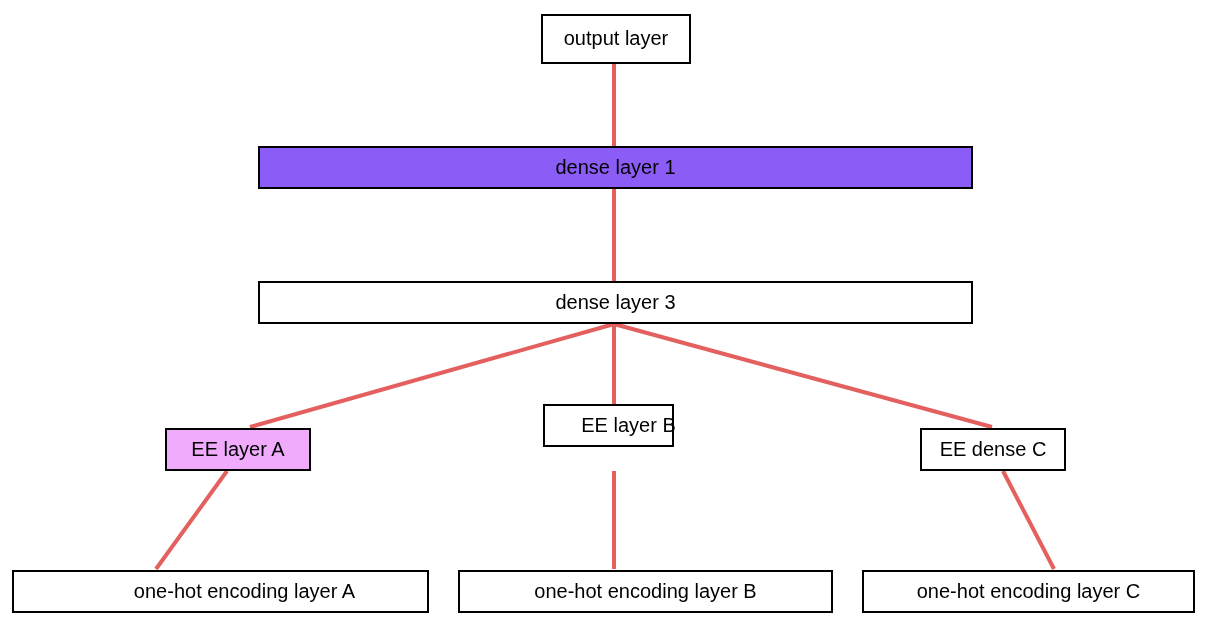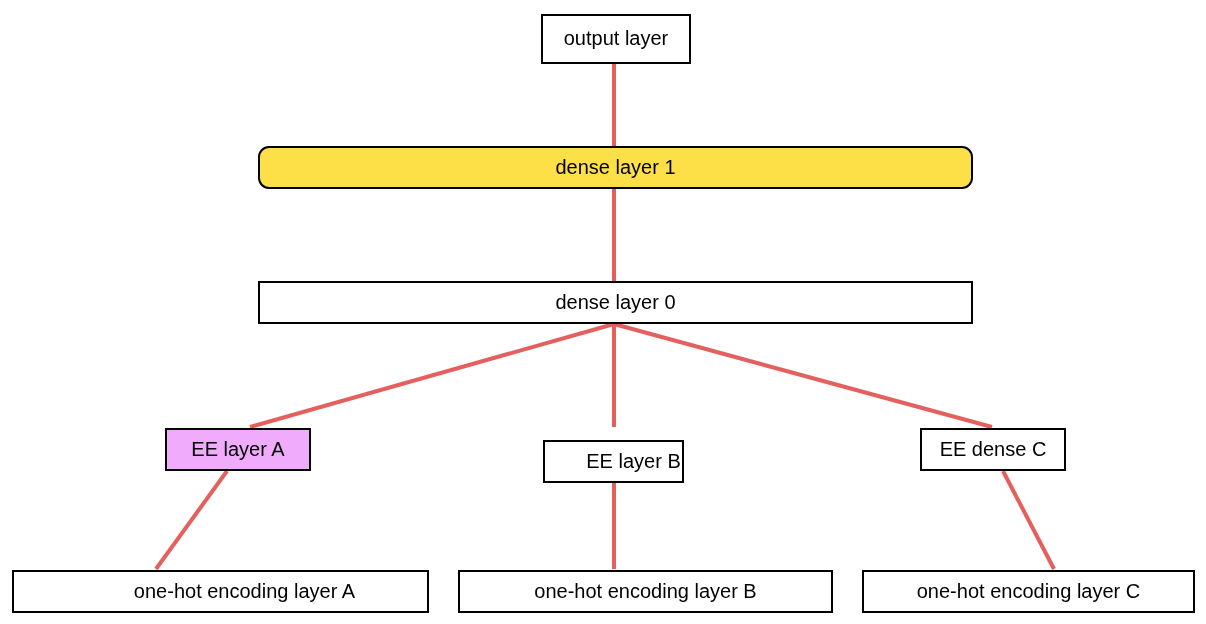--- a/index.html
+++ b/index.html
@@ -59,33 +59,33 @@
       <line x1="992" y1="427" x2="614" y2="324" stroke="#e4605e" stroke-width="4" stroke-linecap="butt"></line>
       <line x1="156" y1="569" x2="227" y2="471" stroke="#e4605e" stroke-width="4" stroke-linecap="butt"></line>
       <line x1="614" y1="569" x2="614" y2="471" stroke="#e4605e" stroke-width="4" stroke-linecap="butt"></line>
       <line x1="1054" y1="569" x2="1003" y2="471" stroke="#e4605e" stroke-width="4" stroke-linecap="butt"></line>
     </svg>
 
   <div class="node-box" style="left: 541px; top: 14px; width: 150px; height: 50px; border-color: rgb(0, 0, 0); background: rgb(255, 255, 255); color: rgb(0, 0, 0);">
     <span class="node-label">output layer</span>
   </div>
 
-  <div class="node-box" style="left: 258px; top: 146px; width: 715px; height: 43px; border-color: rgb(0, 0, 0); background: #fde047; color: rgb(0, 0, 0); border-radius: 11px;">
+  <div class="node-box" style="left: 258px; top: 146px; width: 715px; height: 43px; border-color: rgb(0, 0, 0); background: #8b5cf6; color: rgb(0, 0, 0);">
     <span class="node-label">dense layer 1</span>
   </div>
 
   <div class="node-box" style="left: 258px; top: 281px; width: 715px; height: 43px; border-color: rgb(0, 0, 0); background: rgb(255, 255, 255); color: rgb(0, 0, 0);">
-    <span class="node-label">dense layer 0</span>
+    <span class="node-label">dense layer 3</span>
   </div>
 
   <div class="node-box" style="left: 165px; top: 428px; width: 146px; height: 43px; border-color: rgb(0, 0, 0); background: #f0abfc; color: rgb(0, 0, 0);">
     <span class="node-label">EE layer A</span>
   </div>
 
-  <div class="node-box" style="left: 543px; top: 440px; width: 141px; height: 43px; border-color: rgb(0, 0, 0); background: rgb(255, 255, 255); color: rgb(0, 0, 0); padding-left: 40px;">
+  <div class="node-box" style="left: 543px; top: 404px; width: 131px; height: 43px; border-color: rgb(0, 0, 0); background: rgb(255, 255, 255); color: rgb(0, 0, 0); padding-left: 40px;">
     <span class="node-label">EE layer B</span>
   </div>
 
   <div class="node-box" style="left: 920px; top: 428px; width: 146px; height: 43px; border-color: rgb(0, 0, 0); background: rgb(255, 255, 255); color: rgb(0, 0, 0);">
     <span class="node-label">EE dense C</span>
   </div>
 
   <div class="node-box" style="left: 12px; top: 570px; width: 417px; height: 43px; border-color: rgb(0, 0, 0); background: rgb(255, 255, 255); color: rgb(0, 0, 0); padding-left: 48px;">
     <span class="node-label">one-hot encoding layer A</span>
   </div>

